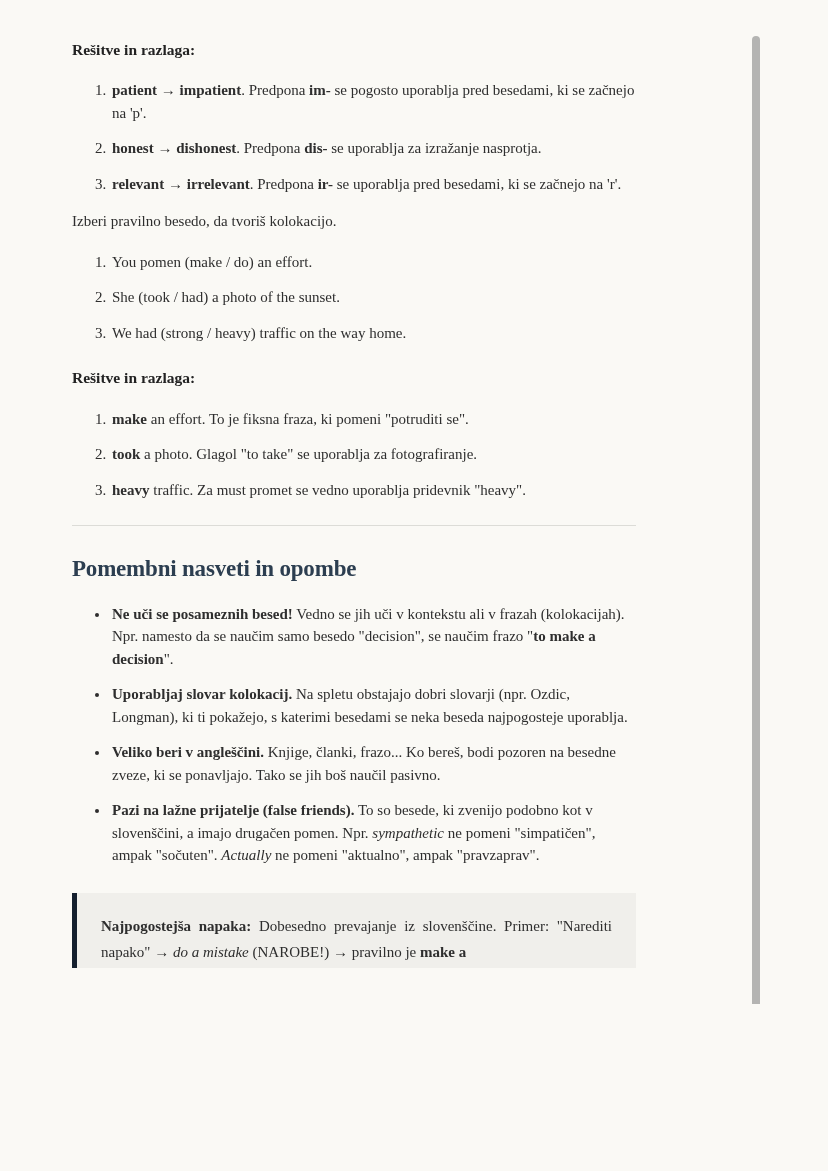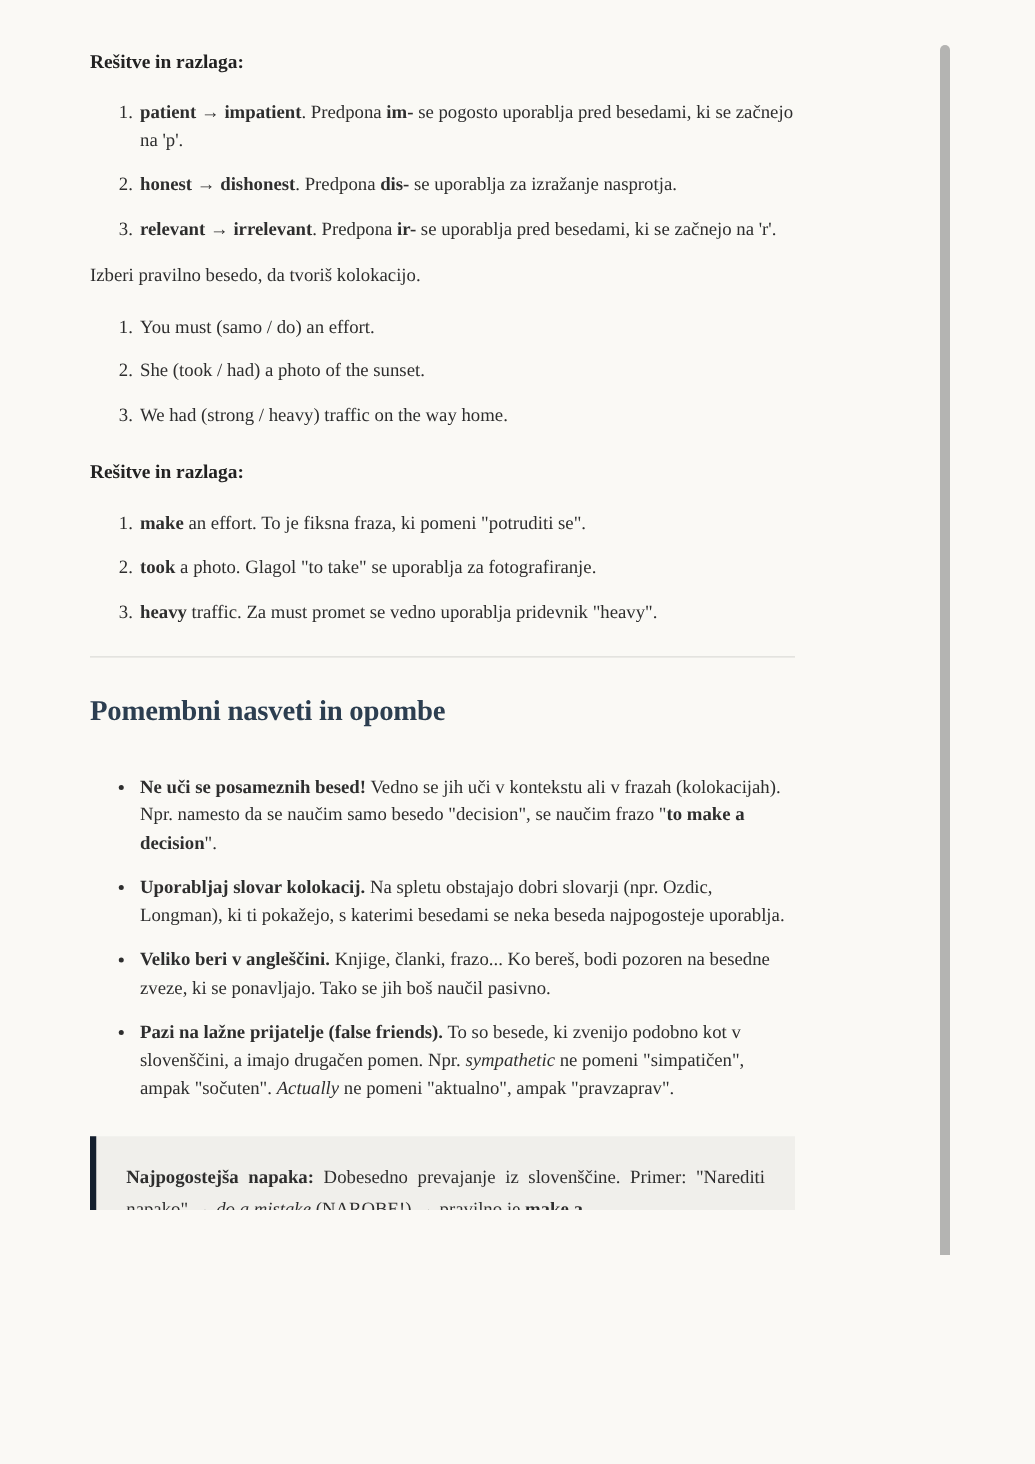--- a/index.html
+++ b/index.html
@@ -39,21 +39,21 @@
   }
   .divider {
     border: none;
     border-top: 1px solid #dcdcd7;
     margin: 24px 0 0;
   }
   .h2 {
     font-size: 23px;
     font-weight: 700;
     color: #2c3e50;
-    margin: 26px 0 32px;
+    margin: 26px 0 16px;
     letter-spacing: -0.2px;
   }
   .callout {
     margin-top: 26px;
     background: #f0efeb;
     border-left: 5px solid #141f2e;
     padding: 20px 24px 110px;
   }
   .callout-text {
     line-height: 1.75;
@@ -97,21 +97,21 @@
 
     <h3 class="h3">Rešitve in razlaga:</h3>
     <ol class="olist">
       <li><span class="seg-b">patient</span><span> → </span><span class="seg-b">impatient</span><span>. Predpona </span><span class="seg-b">im-</span><span> se pogosto uporablja pred besedami, ki se začnejo na 'p'.</span></li>
       <li><span class="seg-b">honest</span><span> → </span><span class="seg-b">dishonest</span><span>. Predpona </span><span class="seg-b">dis-</span><span> se uporablja za izražanje nasprotja.</span></li>
       <li><span class="seg-b">relevant</span><span> → </span><span class="seg-b">irrelevant</span><span>. Predpona </span><span class="seg-b">ir-</span><span> se uporablja pred besedami, ki se začnejo na 'r'.</span></li>
     </ol>
 
     <p class="para">Izberi pravilno besedo, da tvoriš kolokacijo.</p>
     <ol class="olist">
-      <li>You must (samo / do) an effort.</li>
+      <li>You pomen (make / do) an effort.</li>
       <li>She (took / had) a photo of the sunset.</li>
       <li>We had (strong / heavy) traffic on the way home.</li>
     </ol>
 
     <h3 class="h3">Rešitve in razlaga:</h3>
     <ol class="olist">
       <li><span class="seg-b">make</span><span> an effort. To je fiksna fraza, ki pomeni "potruditi se".</span></li>
       <li><span class="seg-b">took</span><span> a photo. Glagol "to take" se uporablja za fotografiranje.</span></li>
       <li><span class="seg-b">heavy</span><span> traffic. Za must promet se vedno uporablja pridevnik "heavy".</span></li>
     </ol>

